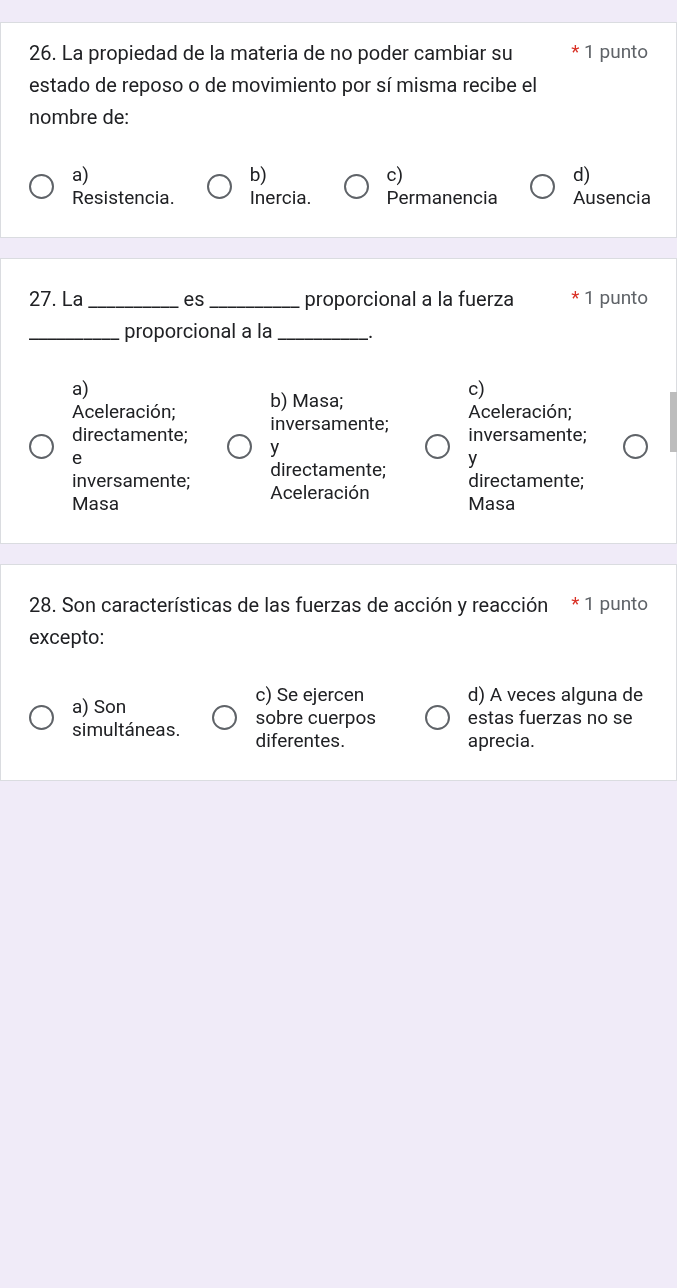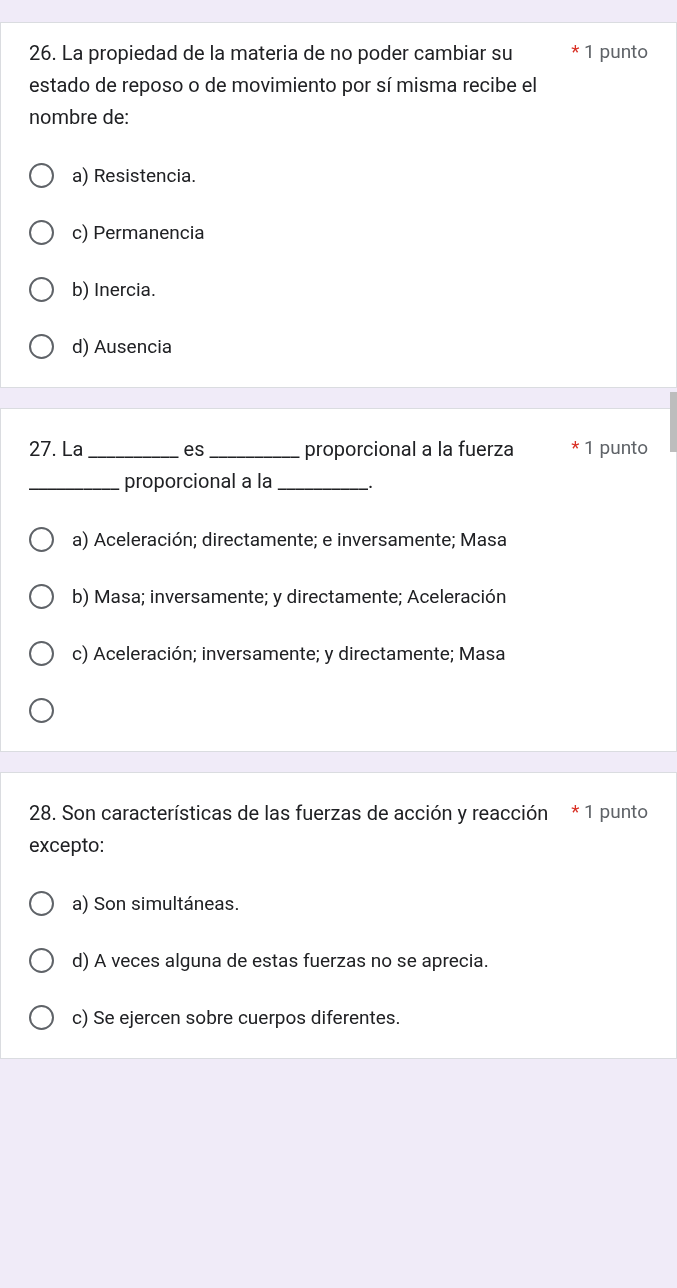--- a/index.html
+++ b/index.html
@@ -42,21 +42,21 @@
       white-space: nowrap;
       font-size: 19px;
       color: #5f6368;
       margin-top: 3px;
     }
     .required-star {
       color: #d93025;
     }
     .options-list {
       display: flex;
-      flex-direction: column;
+      flex-direction: row;
       gap: 32px;
     }
     .option-row {
       display: flex;
       align-items: center;
       gap: 18px;
       cursor: pointer;
     }
     .radio-circle {
       width: 25px;
@@ -96,25 +96,25 @@
         <span>1 punto</span>
       </div>
     </div>
     <div class="options-list">
       <div class="option-row">
         <div class="radio-circle"></div>
         <div class="option-label">a) Resistencia.</div>
       </div>
       <div class="option-row">
         <div class="radio-circle"></div>
-        <div class="option-label">c) Permanencia</div>
+        <div class="option-label">b) Inercia.</div>
       </div>
       <div class="option-row">
         <div class="radio-circle"></div>
-        <div class="option-label">b) Inercia.</div>
+        <div class="option-label">c) Permanencia</div>
       </div>
       <div class="option-row">
         <div class="radio-circle"></div>
         <div class="option-label">d) Ausencia</div>
       </div>
     </div>
   </div>
 
   <div class="question-card">
     <div class="question-header">
@@ -151,23 +151,23 @@
         <span>1 punto</span>
       </div>
     </div>
     <div class="options-list">
       <div class="option-row">
         <div class="radio-circle"></div>
         <div class="option-label">a) Son simultáneas.</div>
       </div>
       <div class="option-row">
         <div class="radio-circle"></div>
-        <div class="option-label">d) A veces alguna de estas fuerzas no se aprecia.</div>
+        <div class="option-label">c)  Se ejercen sobre cuerpos diferentes.</div>
       </div>
       <div class="option-row">
         <div class="radio-circle"></div>
-        <div class="option-label">c)  Se ejercen sobre cuerpos diferentes.</div>
+        <div class="option-label">d) A veces alguna de estas fuerzas no se aprecia.</div>
       </div>
     </div>
   </div>
 
   <div class="scrollbar-track"></div>
 </div>
 
 </body></html>

